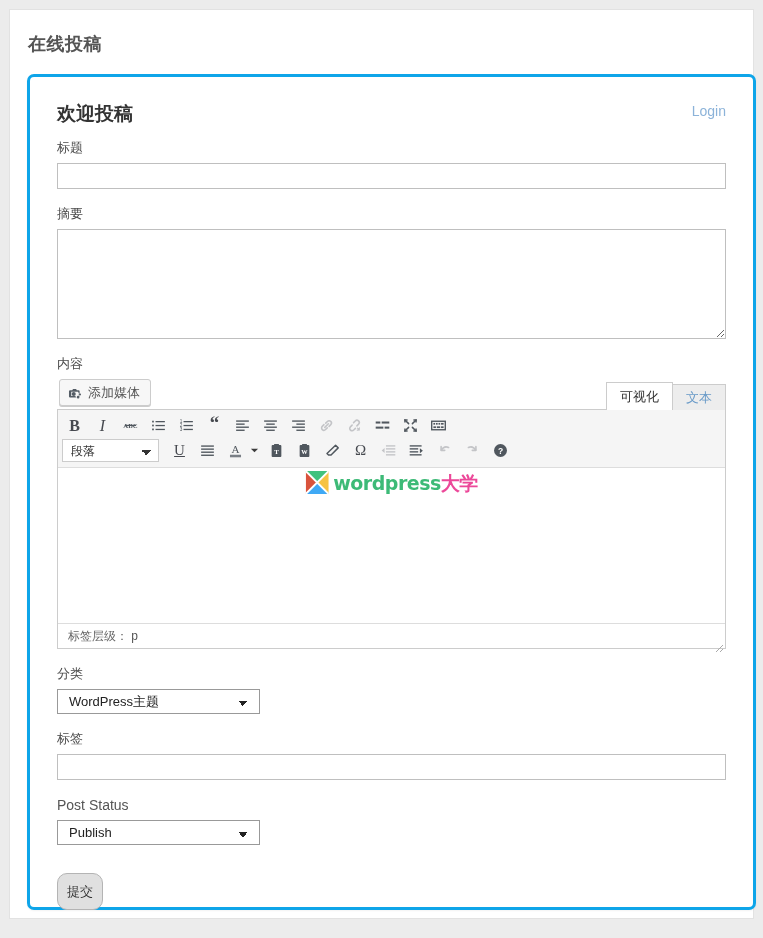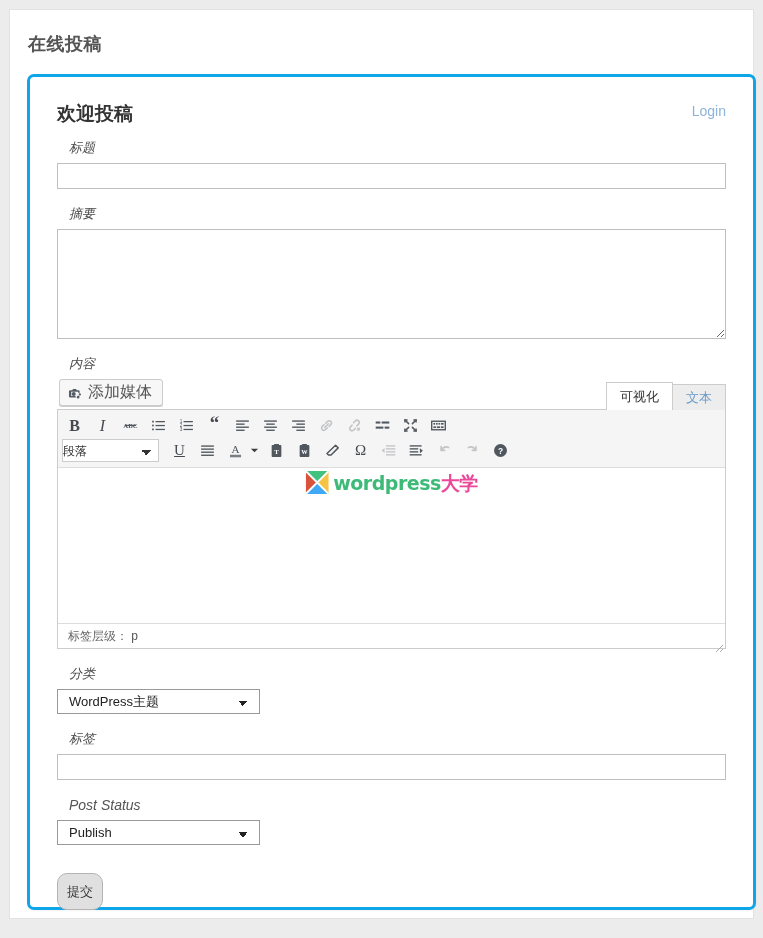--- a/index.html
+++ b/index.html
@@ -71,23 +71,22 @@
     cursor: pointer;
   }
 
   .form-body {
     padding: 12px 27px 0 27px;
   }
 
   .field-label {
     font-size: 13px;
     color: #4a4a4a;
-    margin: 0 0 6px 12px;
+    margin: 0 0 6px 0;
     line-height: 18px;
-    font-style: italic;
   }
   .field-label.en { font-size: 14px; color: #555; }
 
   .text-input {
     display: block;
     width: 100%;
     height: 26px;
     border: 1px solid #bfbfbf;
     box-sizing: border-box;
     font-family: inherit;
@@ -122,21 +121,21 @@
   }
   .add-media-btn {
     position: absolute;
     left: 2px;
     top: 0;
     height: 27px;
     padding: 0 10px 0 8px;
     background: #f7f7f7;
     border: 1px solid #ccc;
     border-radius: 3px;
-    font-size: 16px;
+    font-size: 13px;
     color: #555;
     cursor: pointer;
     display: flex;
     align-items: center;
     gap: 6px;
     box-shadow: 0 1px 0 #ccc;
     font-family: inherit;
   }
   .media-ico { width: 14px; height: 14px; display: block; }
 
@@ -204,21 +203,21 @@
   }
   .para-select {
     height: 23px;
     width: 97px;
     border: 1px solid #ccc;
     background: #fff;
     font-family: inherit;
     font-size: 12px;
     color: #333;
     margin-right: 8px;
-    padding-left: 0;
+    padding-left: 8px;
     -webkit-appearance: none;
     appearance: none;
     background-image:
       linear-gradient(45deg, transparent 50%, #333 50%),
       linear-gradient(135deg, #333 50%, transparent 50%);
     background-position: calc(100% - 12px) 10px, calc(100% - 7px) 10px;
     background-size: 5px 5px, 5px 5px;
     background-repeat: no-repeat;
     cursor: pointer;
   }

